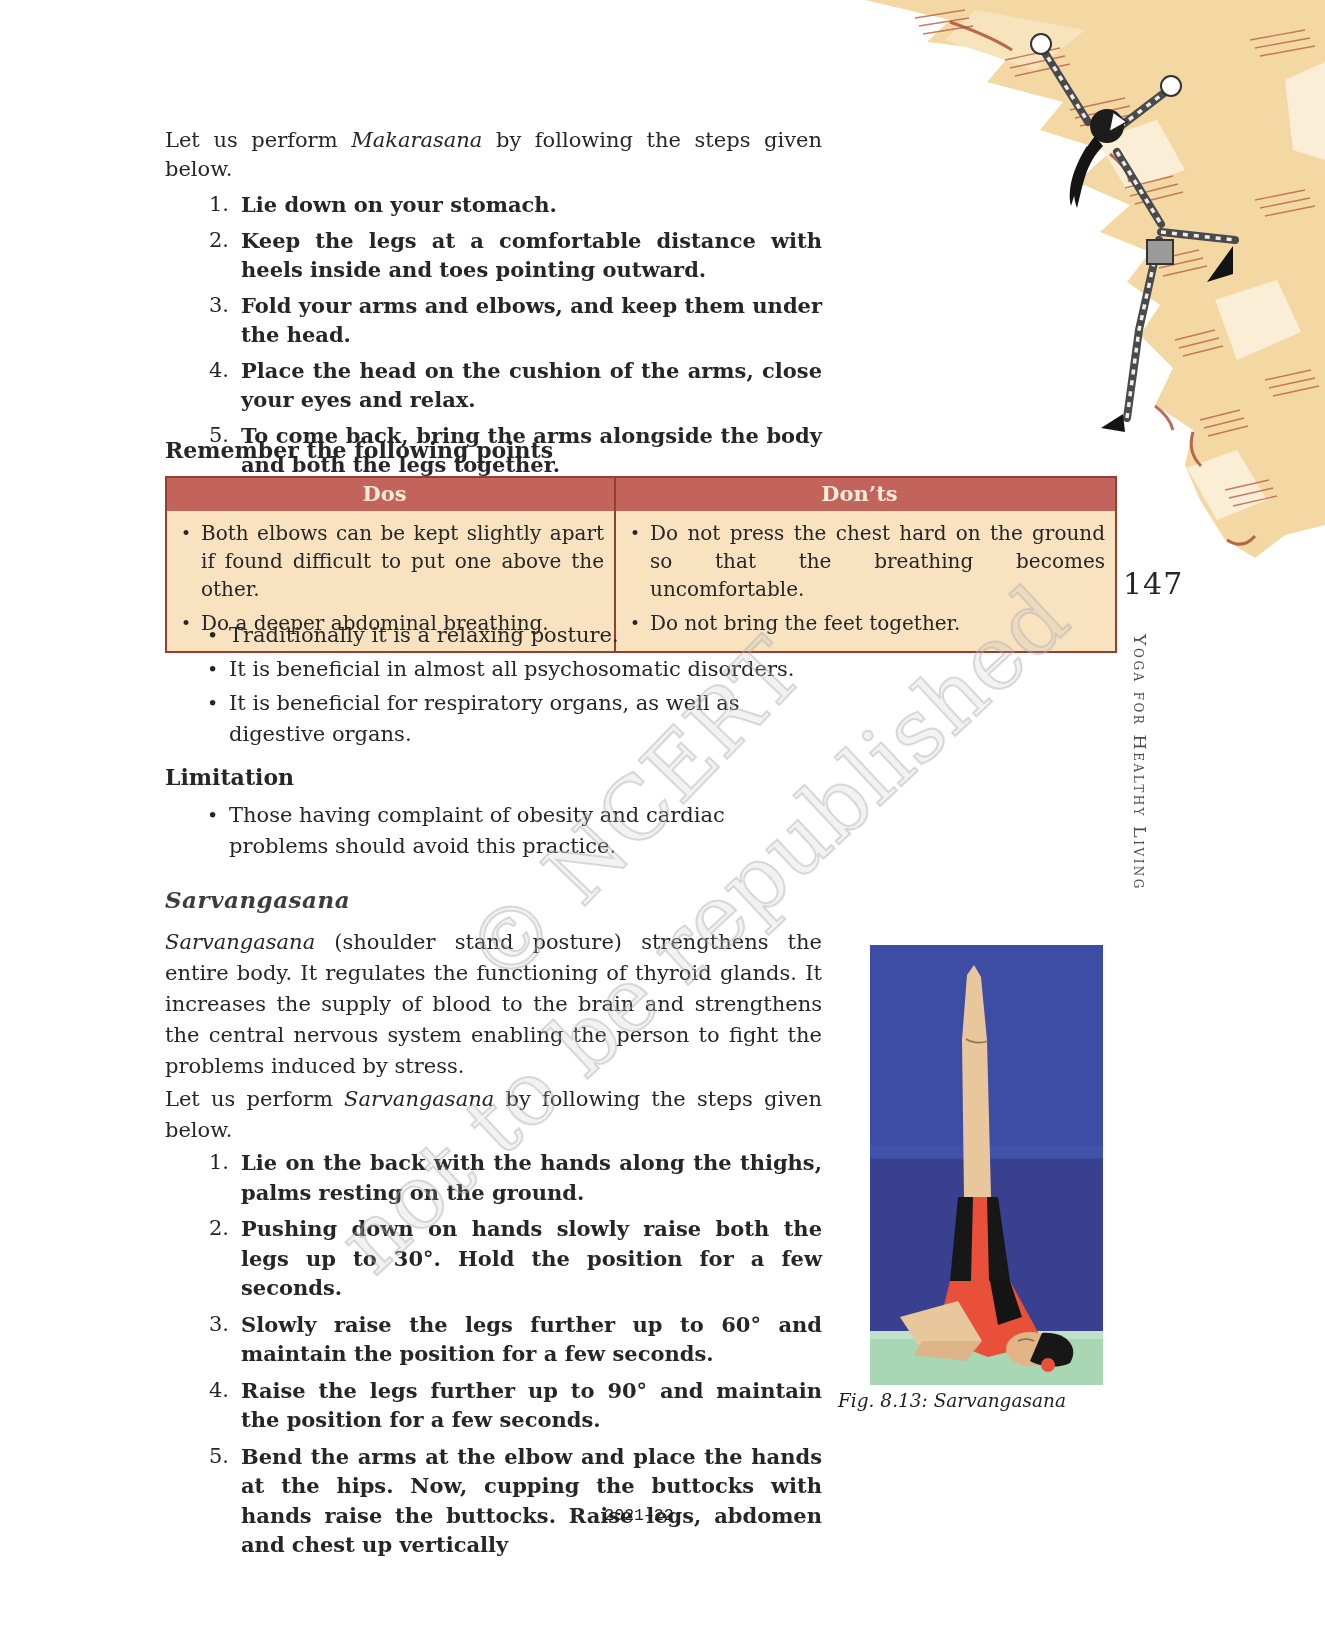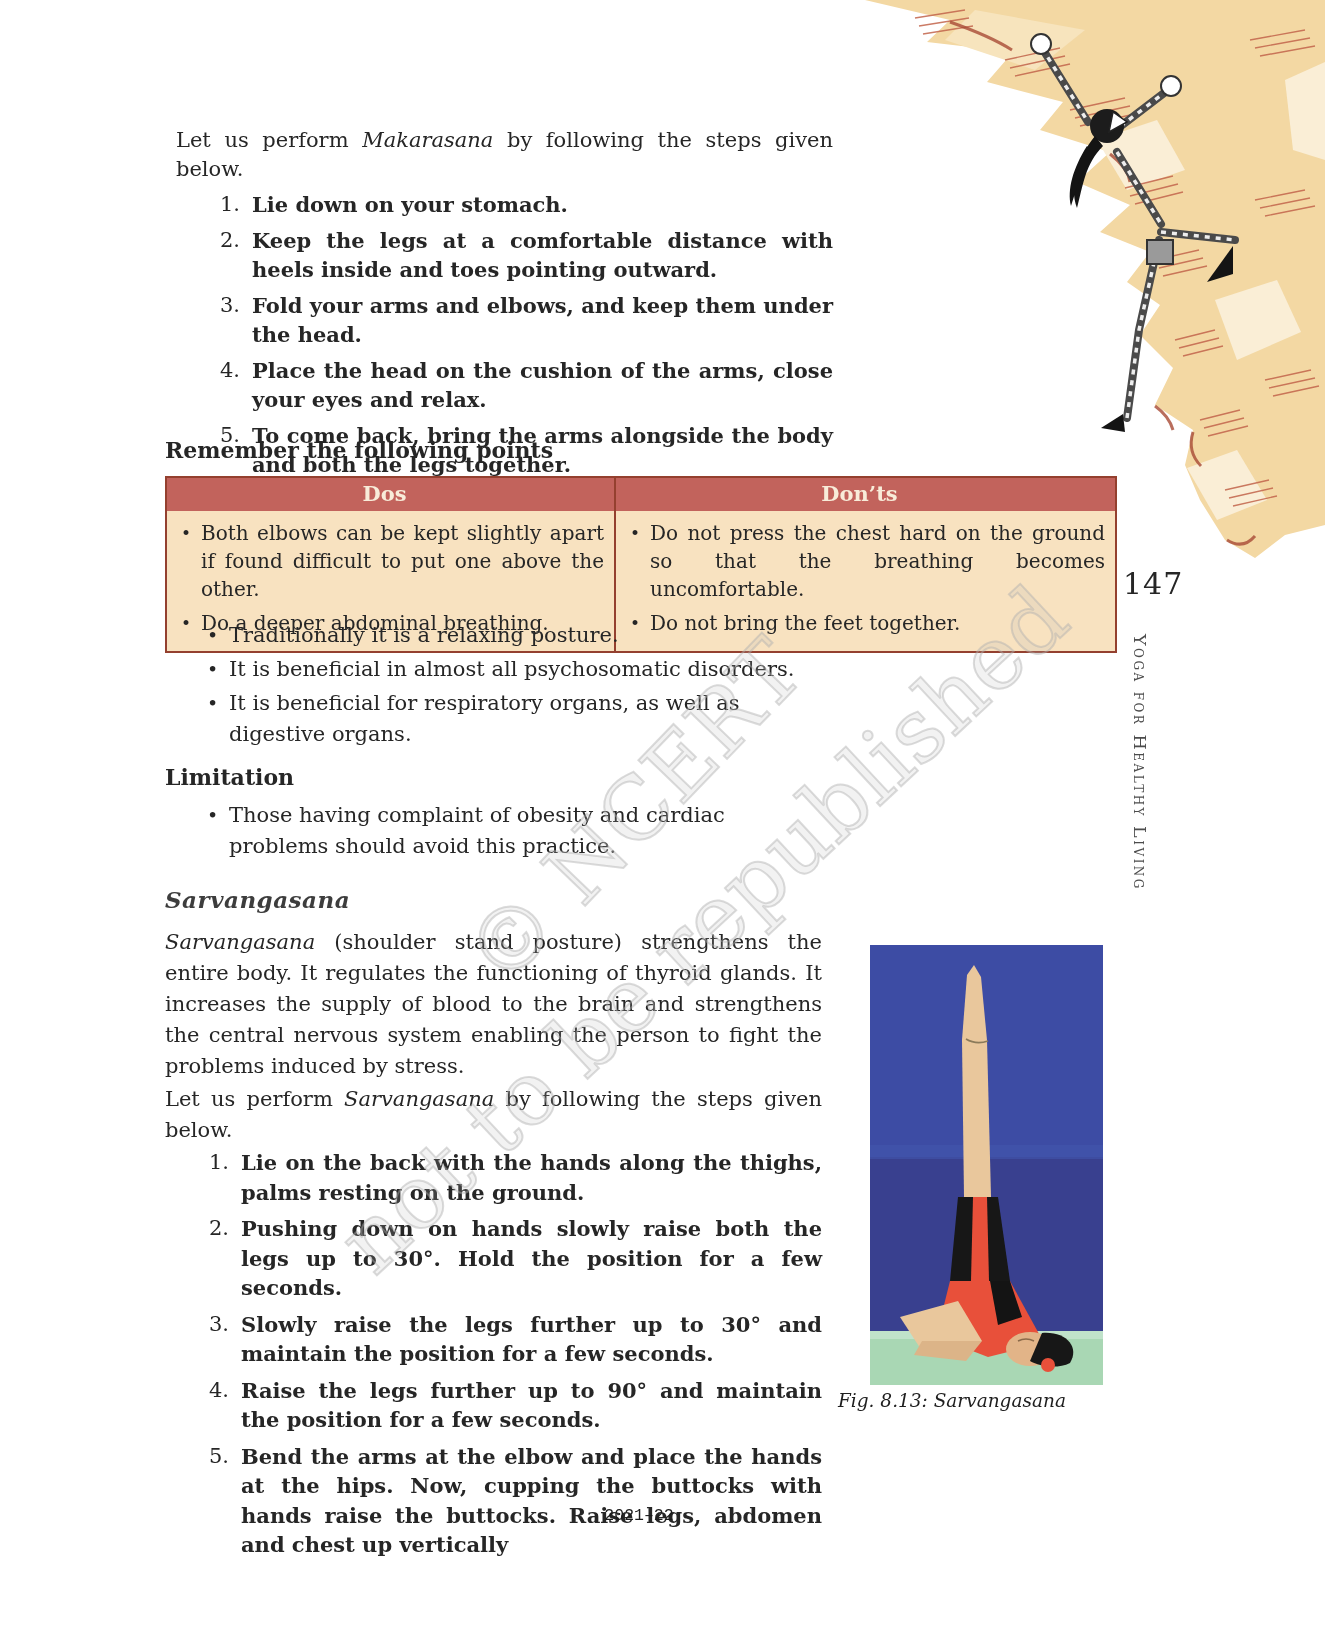--- a/index.html
+++ b/index.html
@@ -130,21 +130,21 @@
       <circle cx="252" cy="126" r="17" fill="#1c1c1c"></circle>
       <path d="M258,112 L272,122 L254,132 Z" fill="#ffffff" stroke="#222" stroke-width="1.5"></path>
       <path d="M240,136 C222,158 214,186 222,208 C228,186 230,164 248,146 Z" fill="#141414"></path>
       <path d="M232,146 C218,168 212,190 216,206 C222,188 226,170 240,154 Z" fill="#141414"></path>
       <rect x="292" y="240" width="26" height="24" fill="#9a9a9a" stroke="#333" stroke-width="2"></rect>
       <path d="M268,414 L246,428 L270,432 Z" fill="#141414"></path>
       <path d="M378,246 L352,282 L378,274 Z" fill="#141414"></path>
     </g>
   </svg>
 
-  <div class="block" style="top:126px;left:176px;width:657px;">
+  <div class="block" style="top:126px;left:165px;width:657px;">
     <p class="para"><span>Let us perform </span><i>Makarasana</i><span> by following the steps given below.</span></p>
     <div class="olist">
       <div class="oli">
           <span class="num">1.</span>
           <span class="txt">Lie down on your stomach.</span>
         </div>
       <div class="oli">
           <span class="num">2.</span>
           <span class="txt">Keep the legs at a comfortable distance with heels inside and toes pointing outward.</span>
         </div>
@@ -229,21 +229,21 @@
       <div class="oli">
           <span class="num">1.</span>
           <span class="txt">Lie on the back with the hands along the thighs, palms resting on the ground.</span>
         </div>
       <div class="oli">
           <span class="num">2.</span>
           <span class="txt">Pushing down on hands slowly raise both the legs up to 30°. Hold the position for a few seconds.</span>
         </div>
       <div class="oli">
           <span class="num">3.</span>
-          <span class="txt">Slowly raise the legs further up to 30° and maintain the position for a few seconds.</span>
+          <span class="txt">Slowly raise the legs further up to 60° and maintain the position for a few seconds.</span>
         </div>
       <div class="oli">
           <span class="num">4.</span>
           <span class="txt">Raise the legs further up to 90° and maintain the position for a few seconds.</span>
         </div>
       <div class="oli">
           <span class="num">5.</span>
           <span class="txt">Bend the arms at the elbow and place the hands at the hips. Now, cupping the buttocks with hands raise the buttocks. Raise legs, abdomen and chest up vertically</span>
         </div>
     </div>

